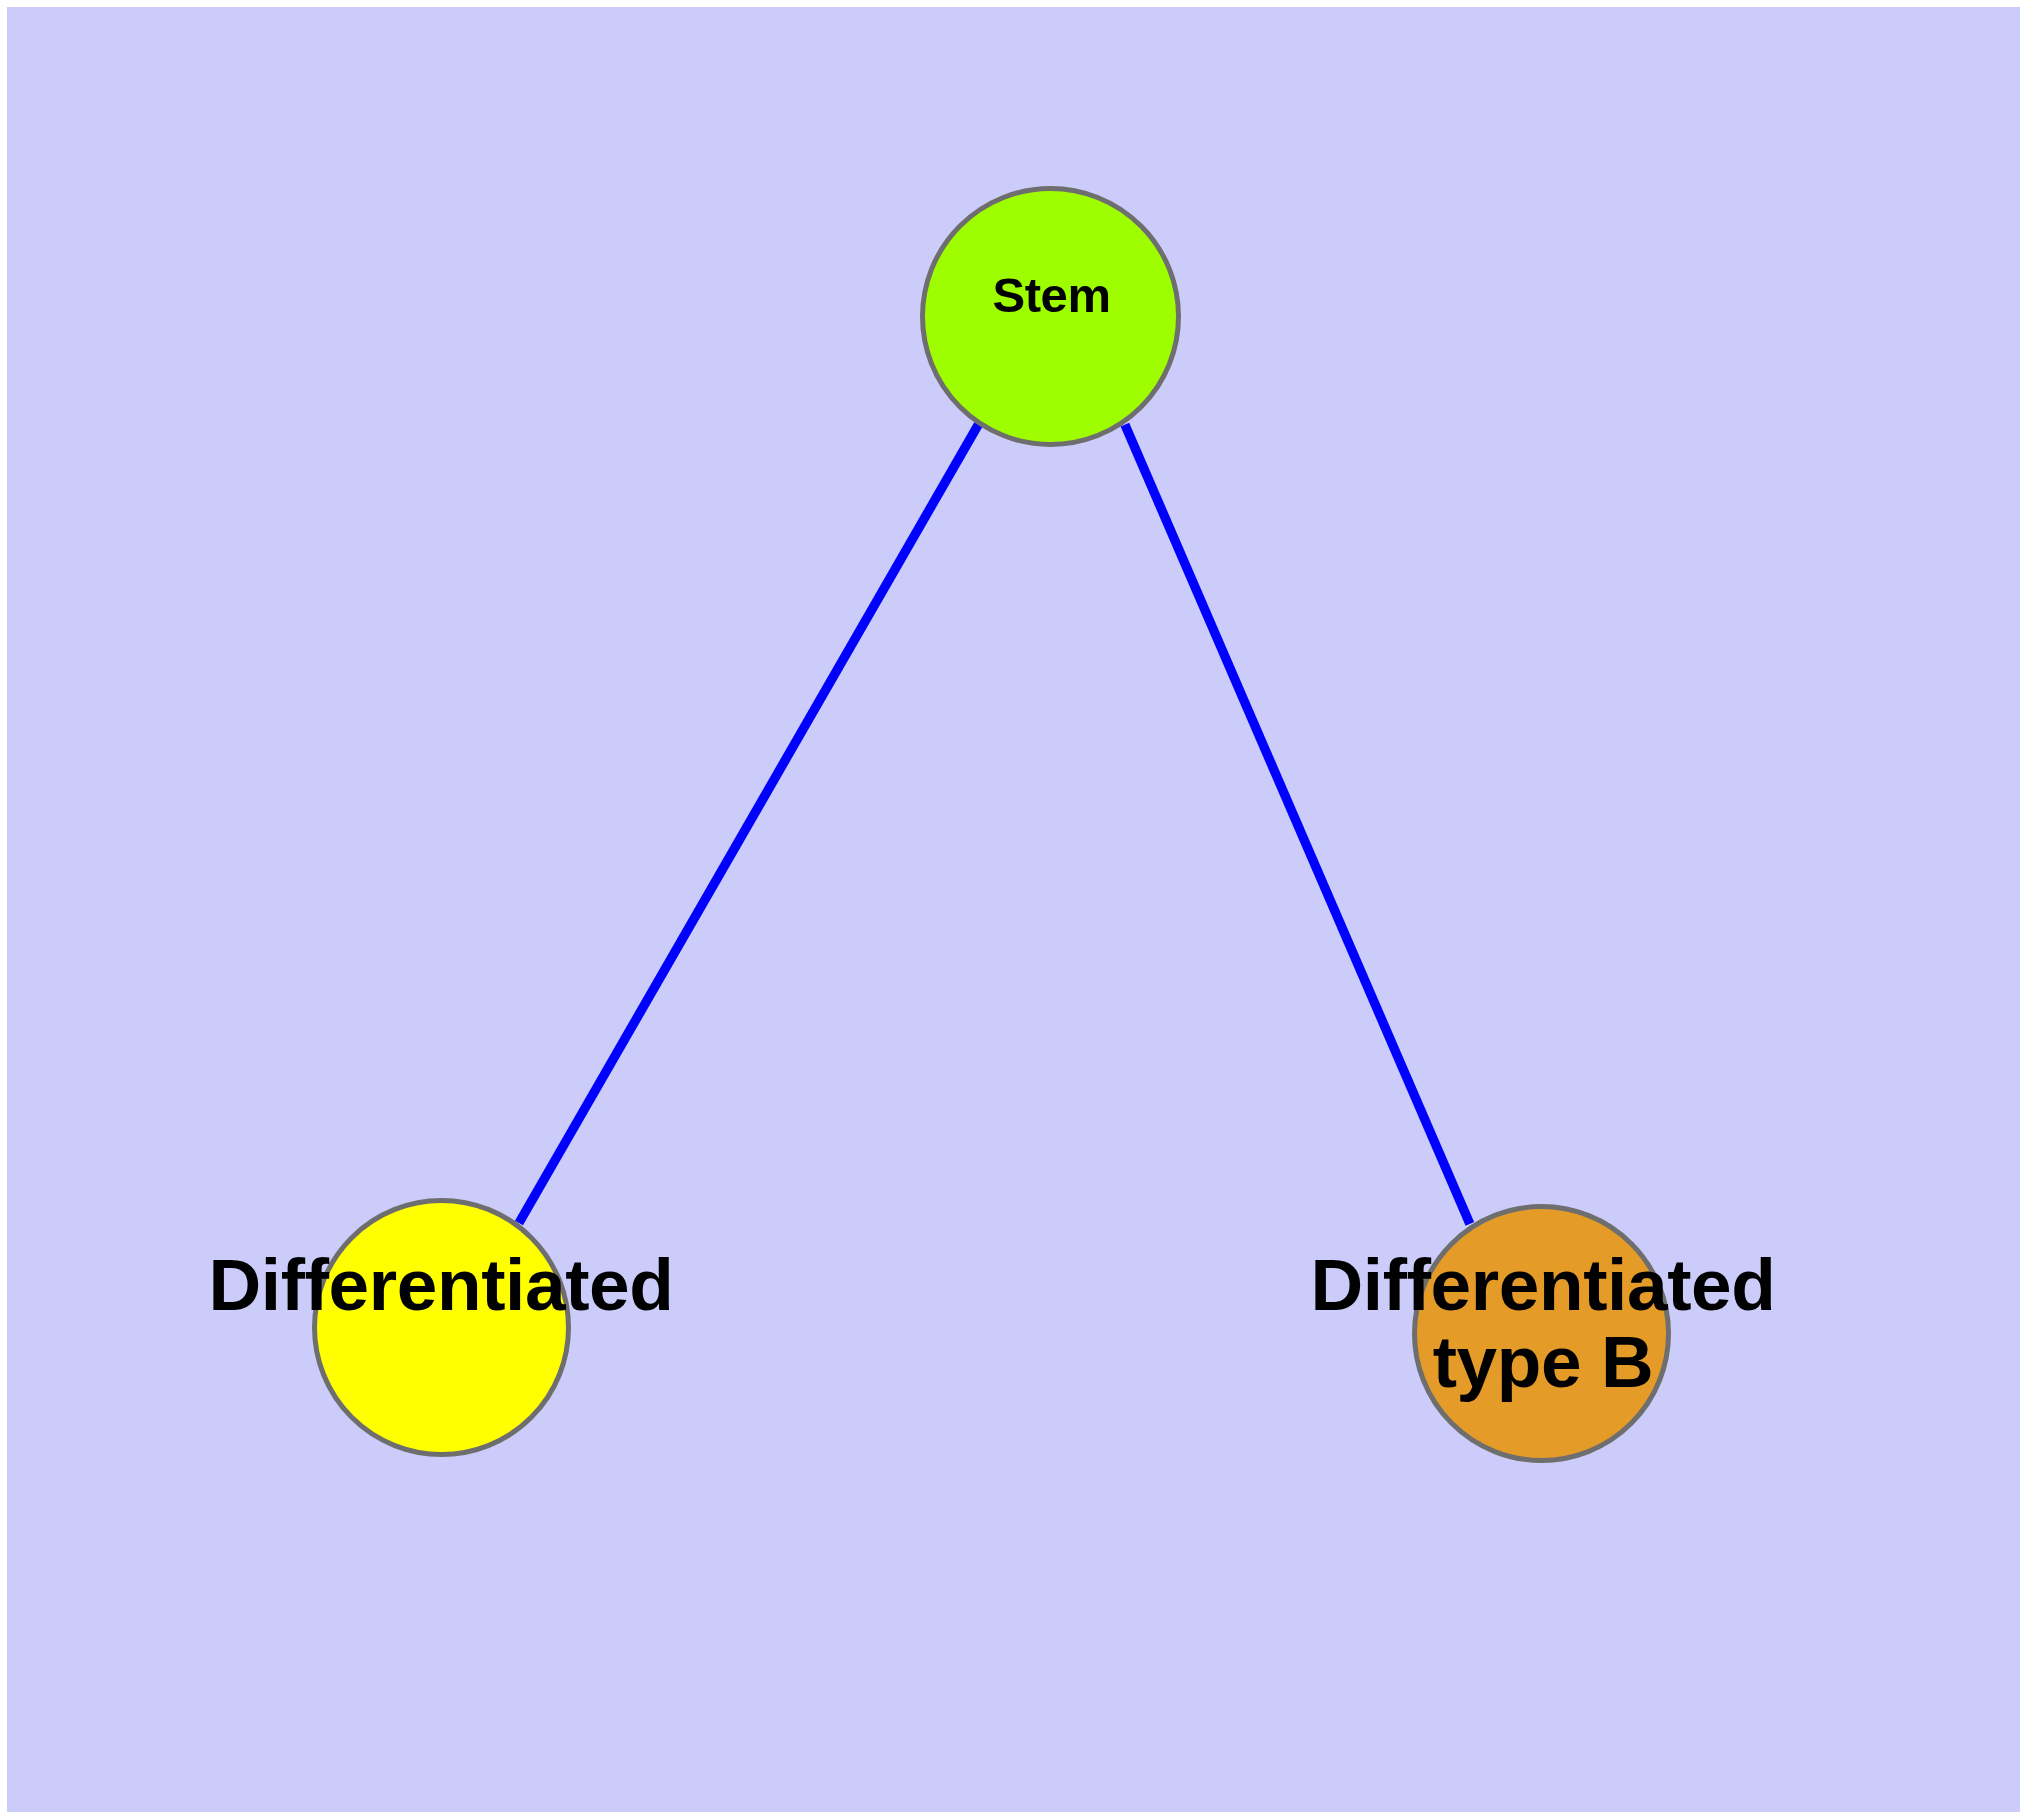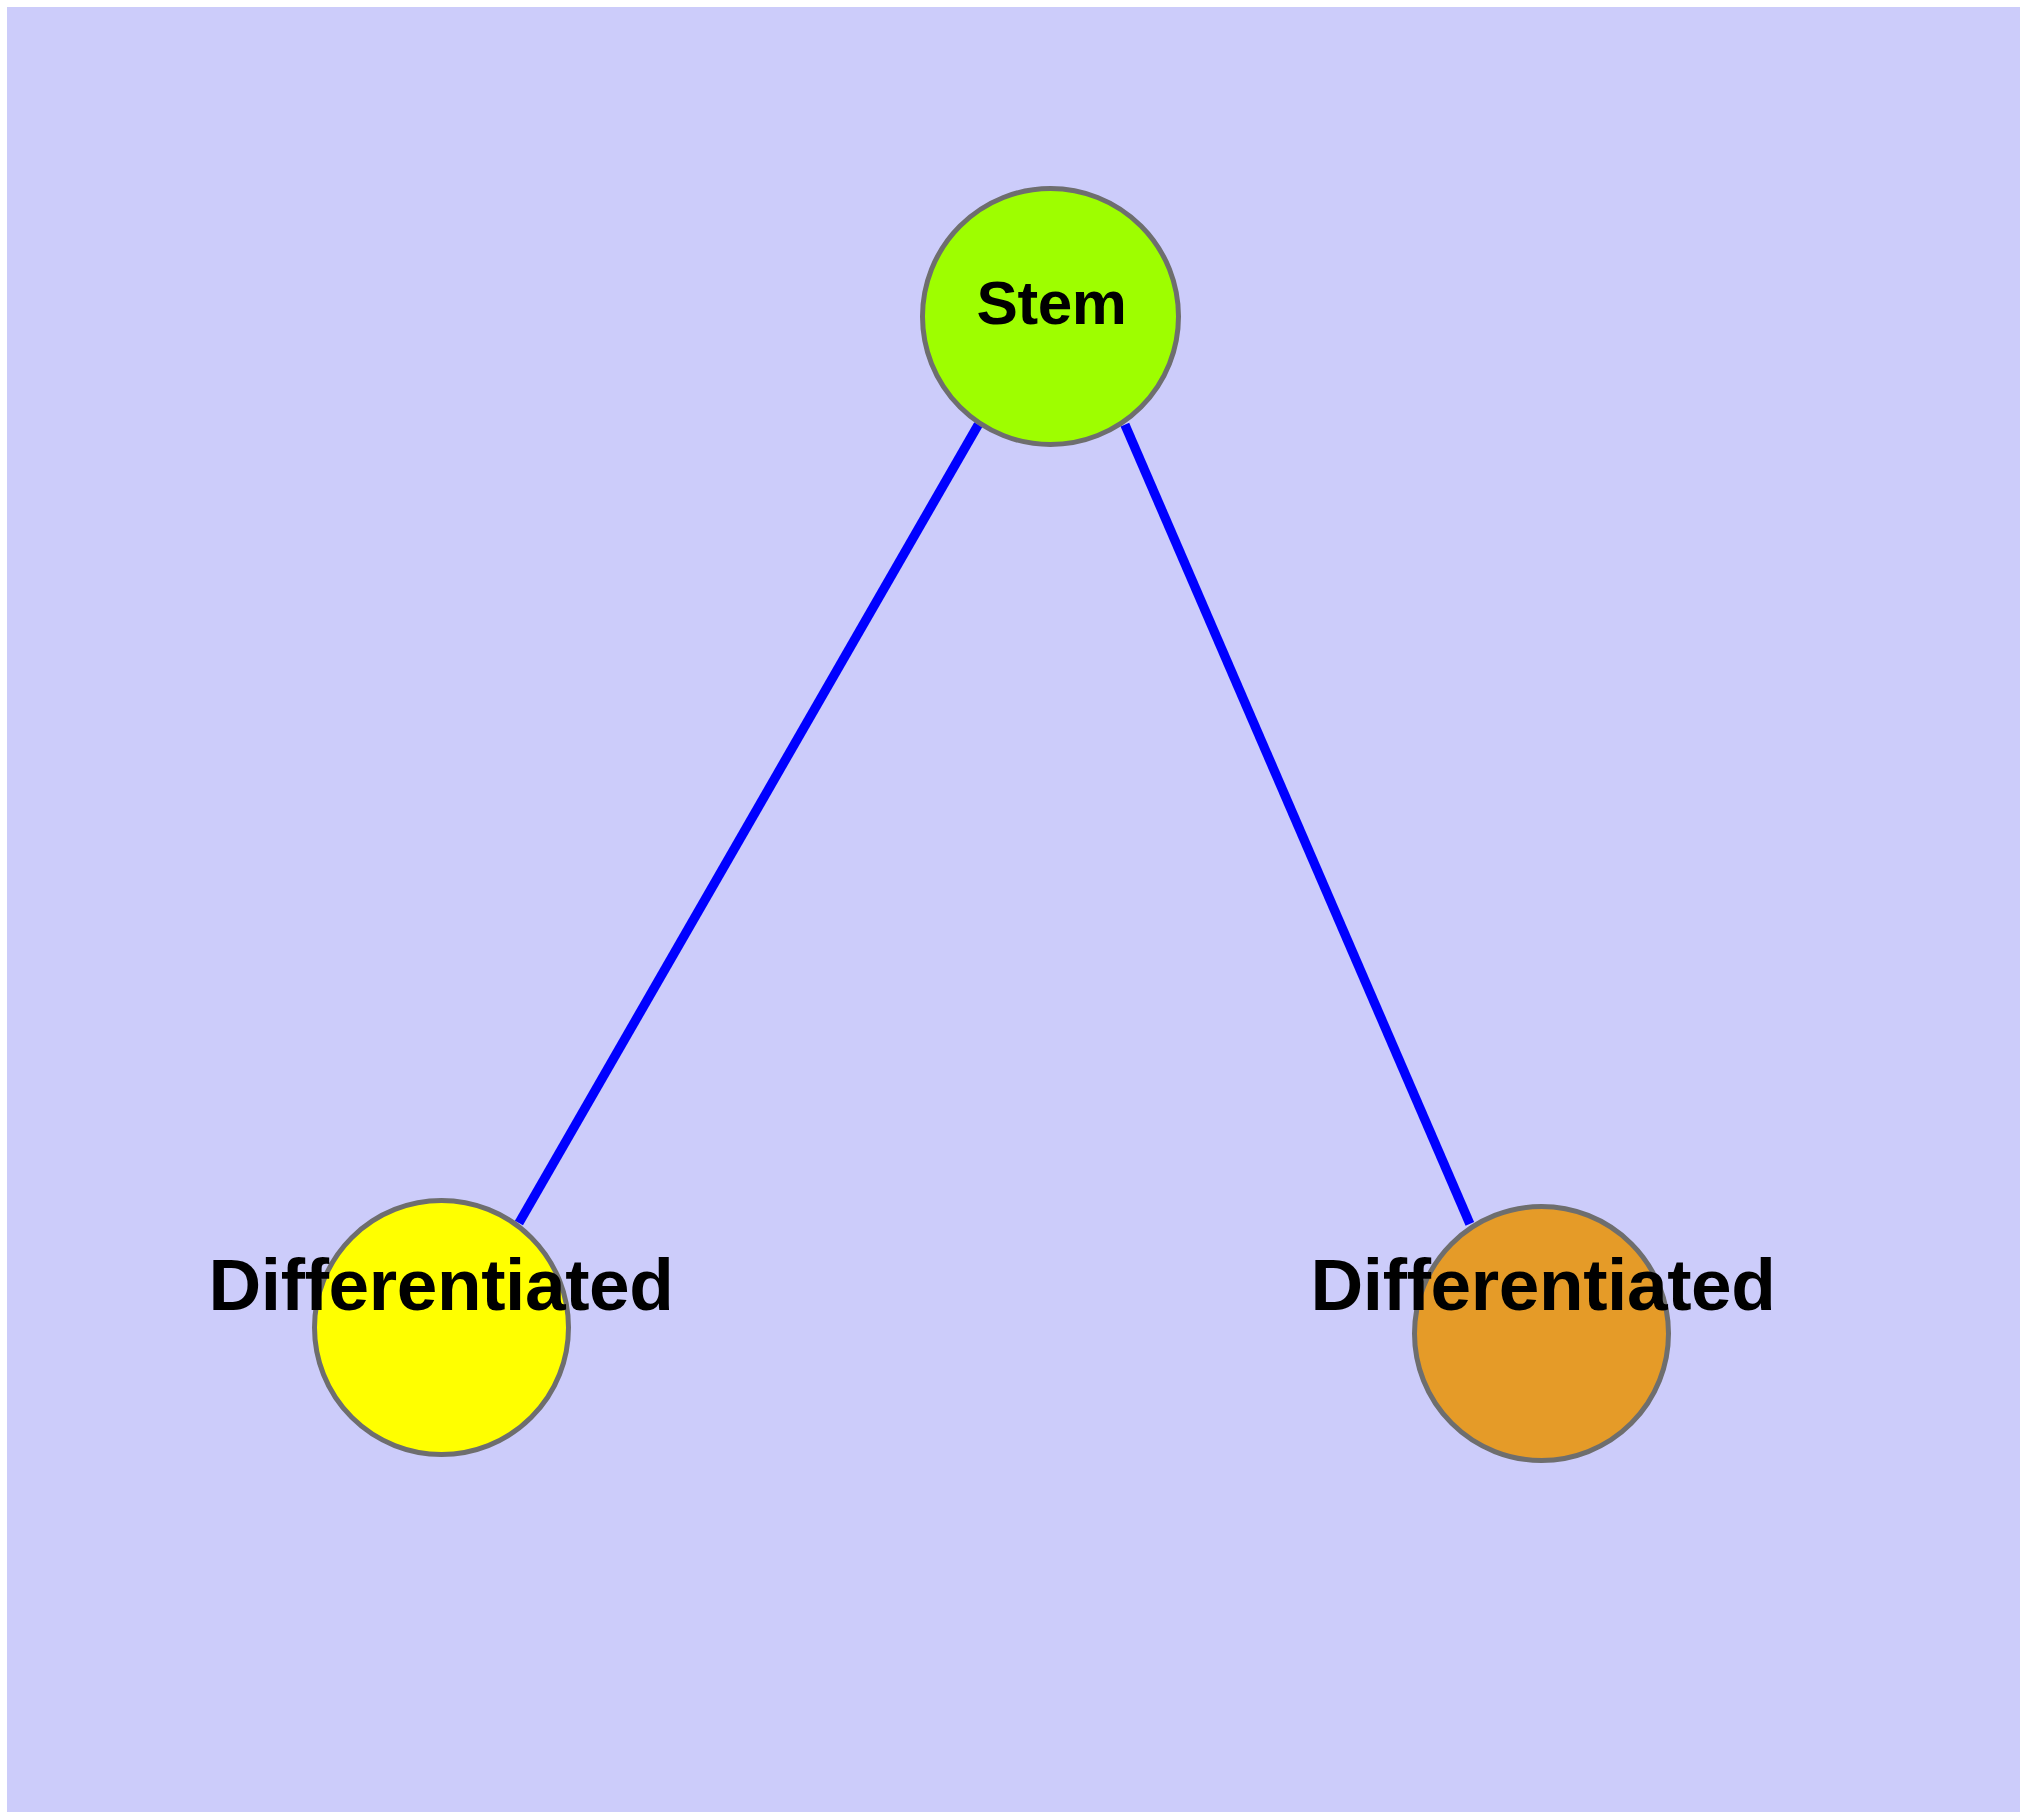--- a/index.html
+++ b/index.html
@@ -58,21 +58,21 @@
     left: 920px;
     top: 186px;
     width: 261px;
     height: 261px;
     background: #9efe00;
   }
   #label-stem {
     left: 797px;
     top: 270px;
     width: 509px;
-    font-size: 62px;
+    font-size: 49px;
   }
   #node-diff-a {
     left: 312px;
     top: 1198px;
     width: 259px;
     height: 259px;
     background: #ffff00;
   }
   #label-diff-a {
     left: 102px;
@@ -108,17 +108,17 @@
 
   <div id="node-layer">
 
     <div id="node-stem" class="node"></div>
     <div id="label-stem" class="node-label">Stem</div>
 
     <div id="node-diff-a" class="node"></div>
     <div id="label-diff-a" class="node-label"><span>Differentiated</span><br></div>
 
     <div id="node-diff-b" class="node"></div>
-    <div id="label-diff-b" class="node-label"><span>Differentiated</span><br></div>
+    <div id="label-diff-b" class="node-label"><span>Differentiated</span><br><span>type B</span></div>
 
   </div>
 </div>
 
 
 </body></html>

